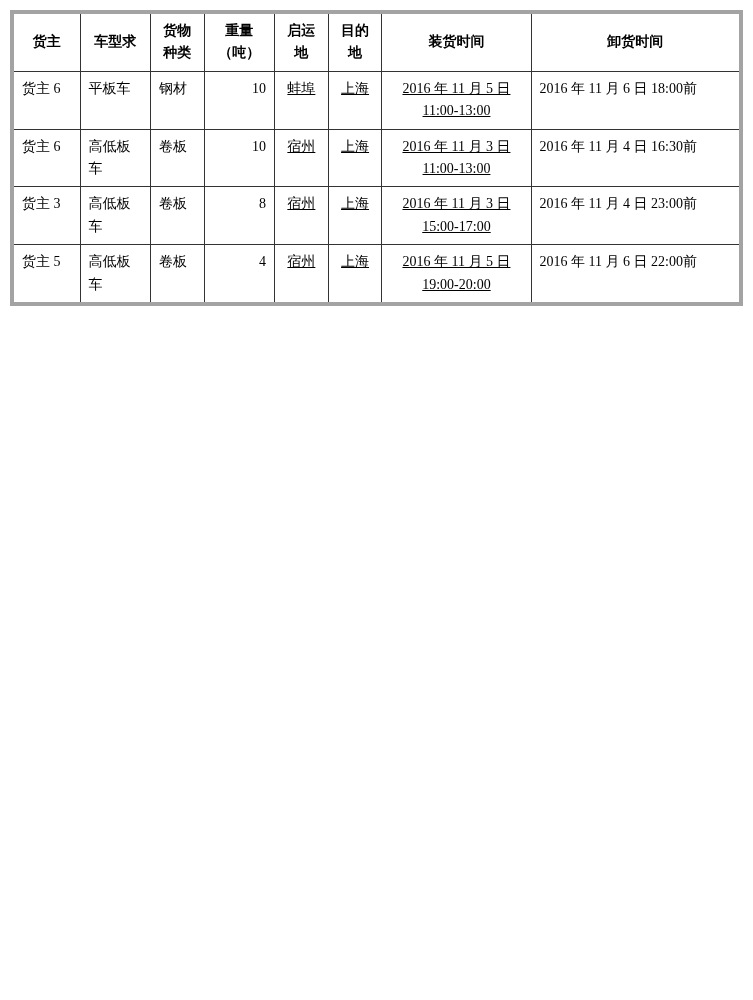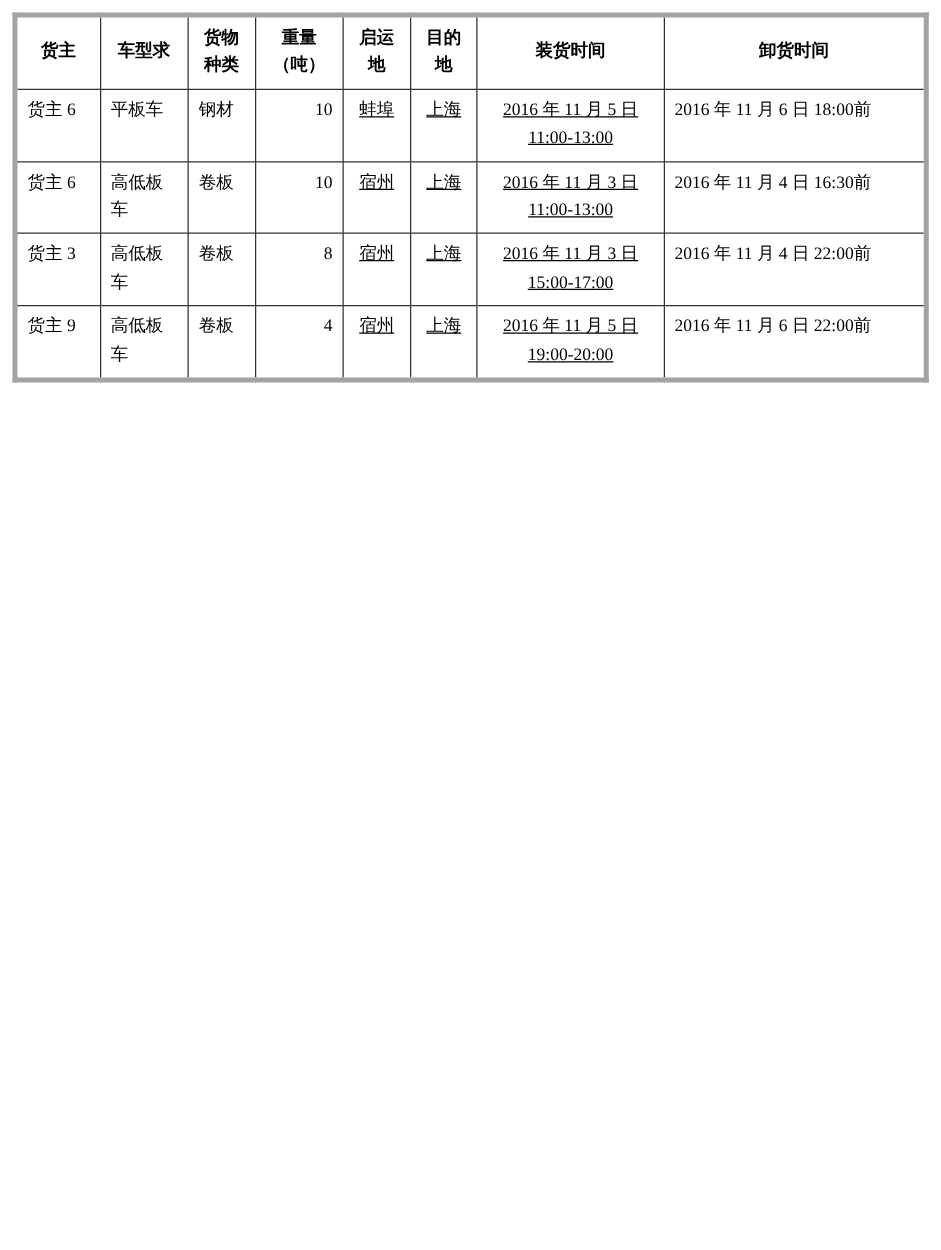--- a/index.html
+++ b/index.html
@@ -84,24 +84,24 @@
         <td>2016 年 11 月 4 日 16:30前</td>
       </tr>
       <tr>
         <td>货主 3</td>
         <td>高低板<br>车</td>
         <td>卷板</td>
         <td style="text-align:right">8</td>
         <td style="text-align:center">宿州</td>
         <td style="text-align:center">上海</td>
         <td>2016 年 11 月 3 日<br>15:00-17:00</td>
-        <td>2016 年 11 月 4 日 22:00前</td>
+        <td>2016 年 11 月 4 日 23:00前</td>
       </tr>
       <tr>
-        <td>货主 9</td>
+        <td>货主 5</td>
         <td>高低板<br>车</td>
         <td>卷板</td>
         <td style="text-align:right">4</td>
         <td style="text-align:center">宿州</td>
         <td style="text-align:center">上海</td>
         <td>2016 年 11 月 5 日<br>19:00-20:00</td>
         <td>2016 年 11 月 6 日 22:00前</td>
       </tr>
     </tbody>
 </table>

